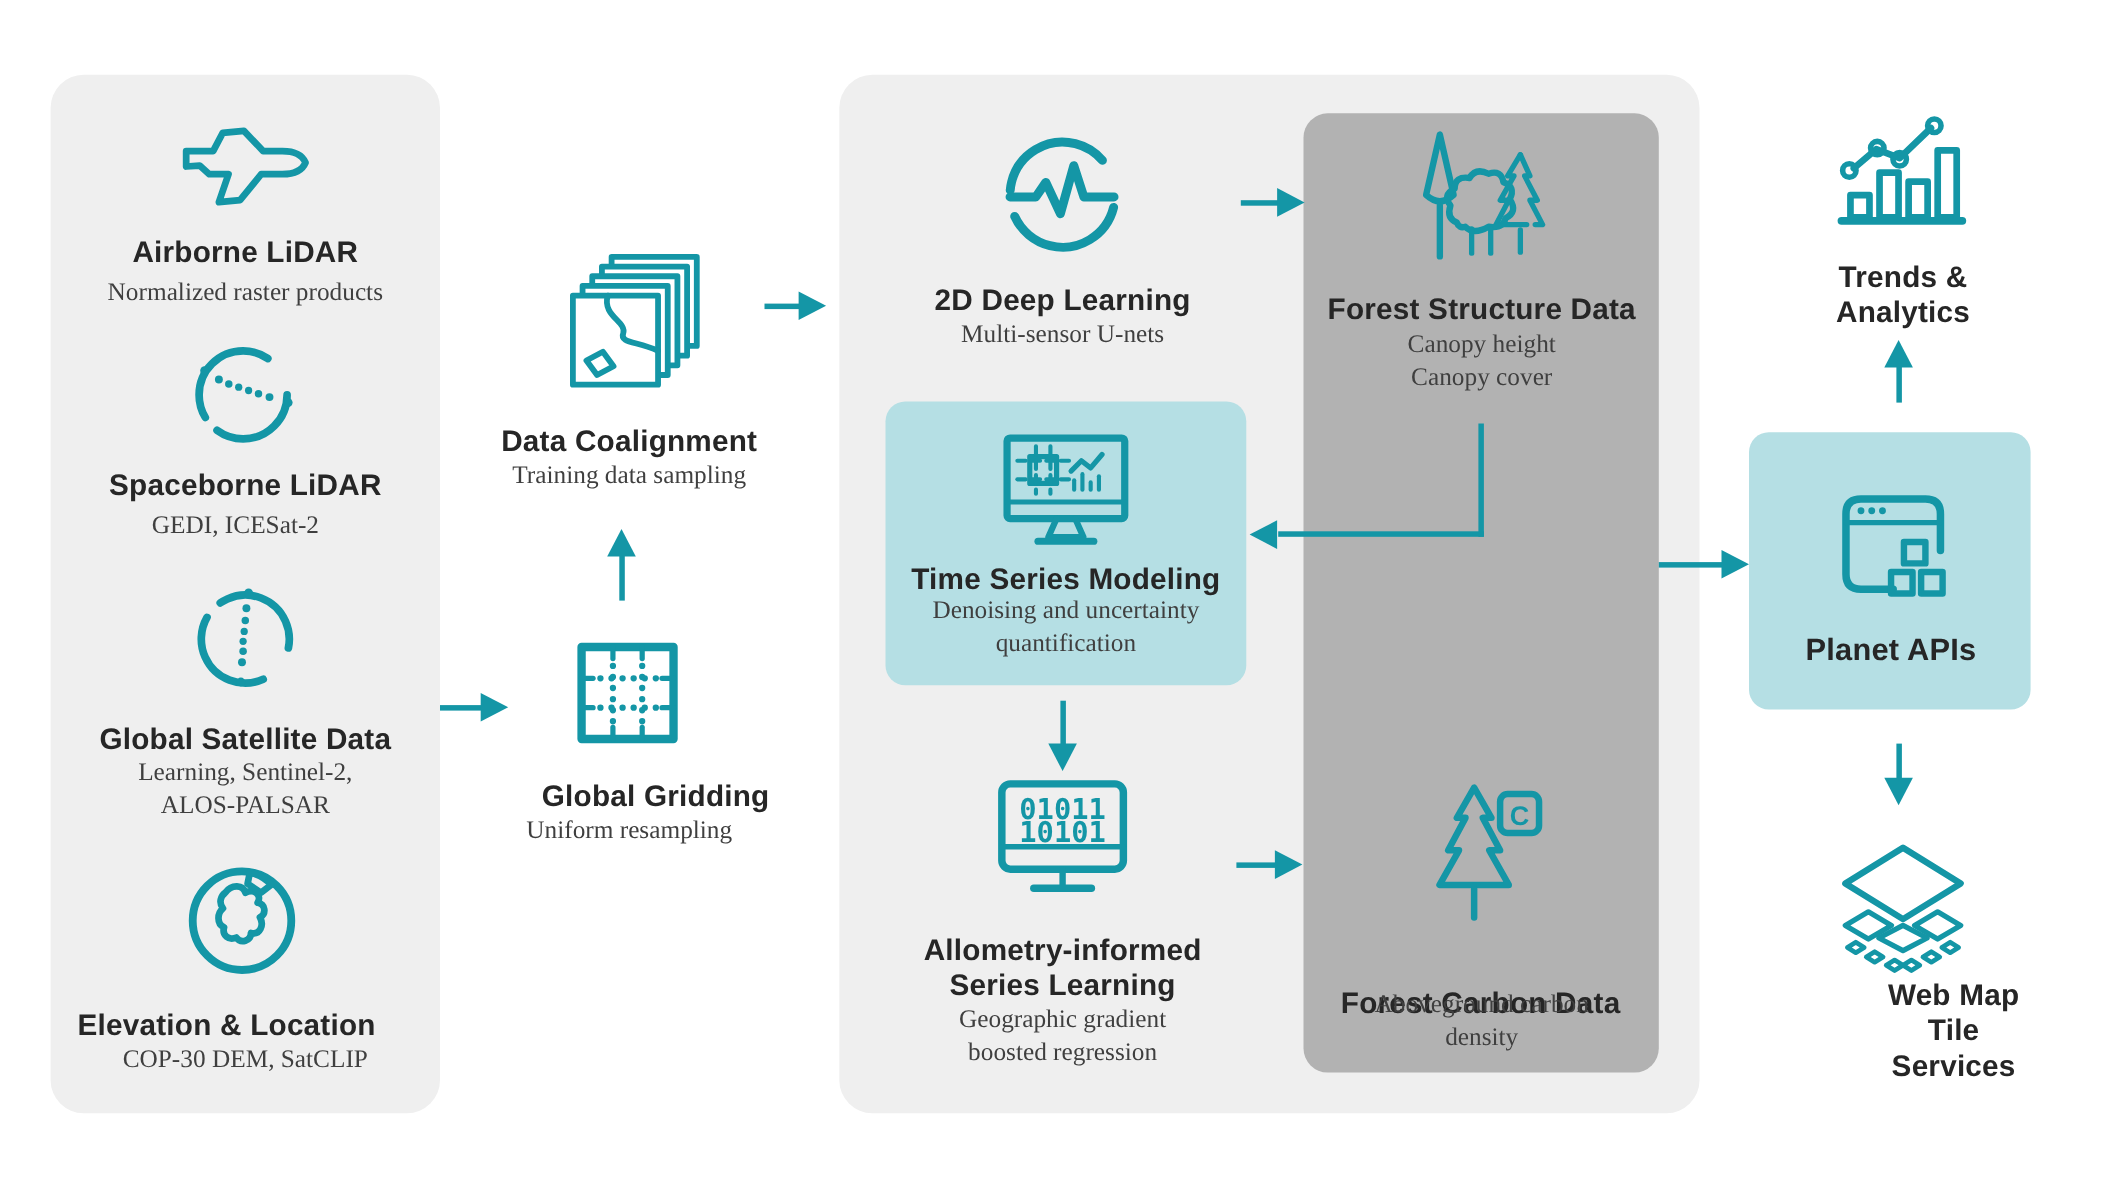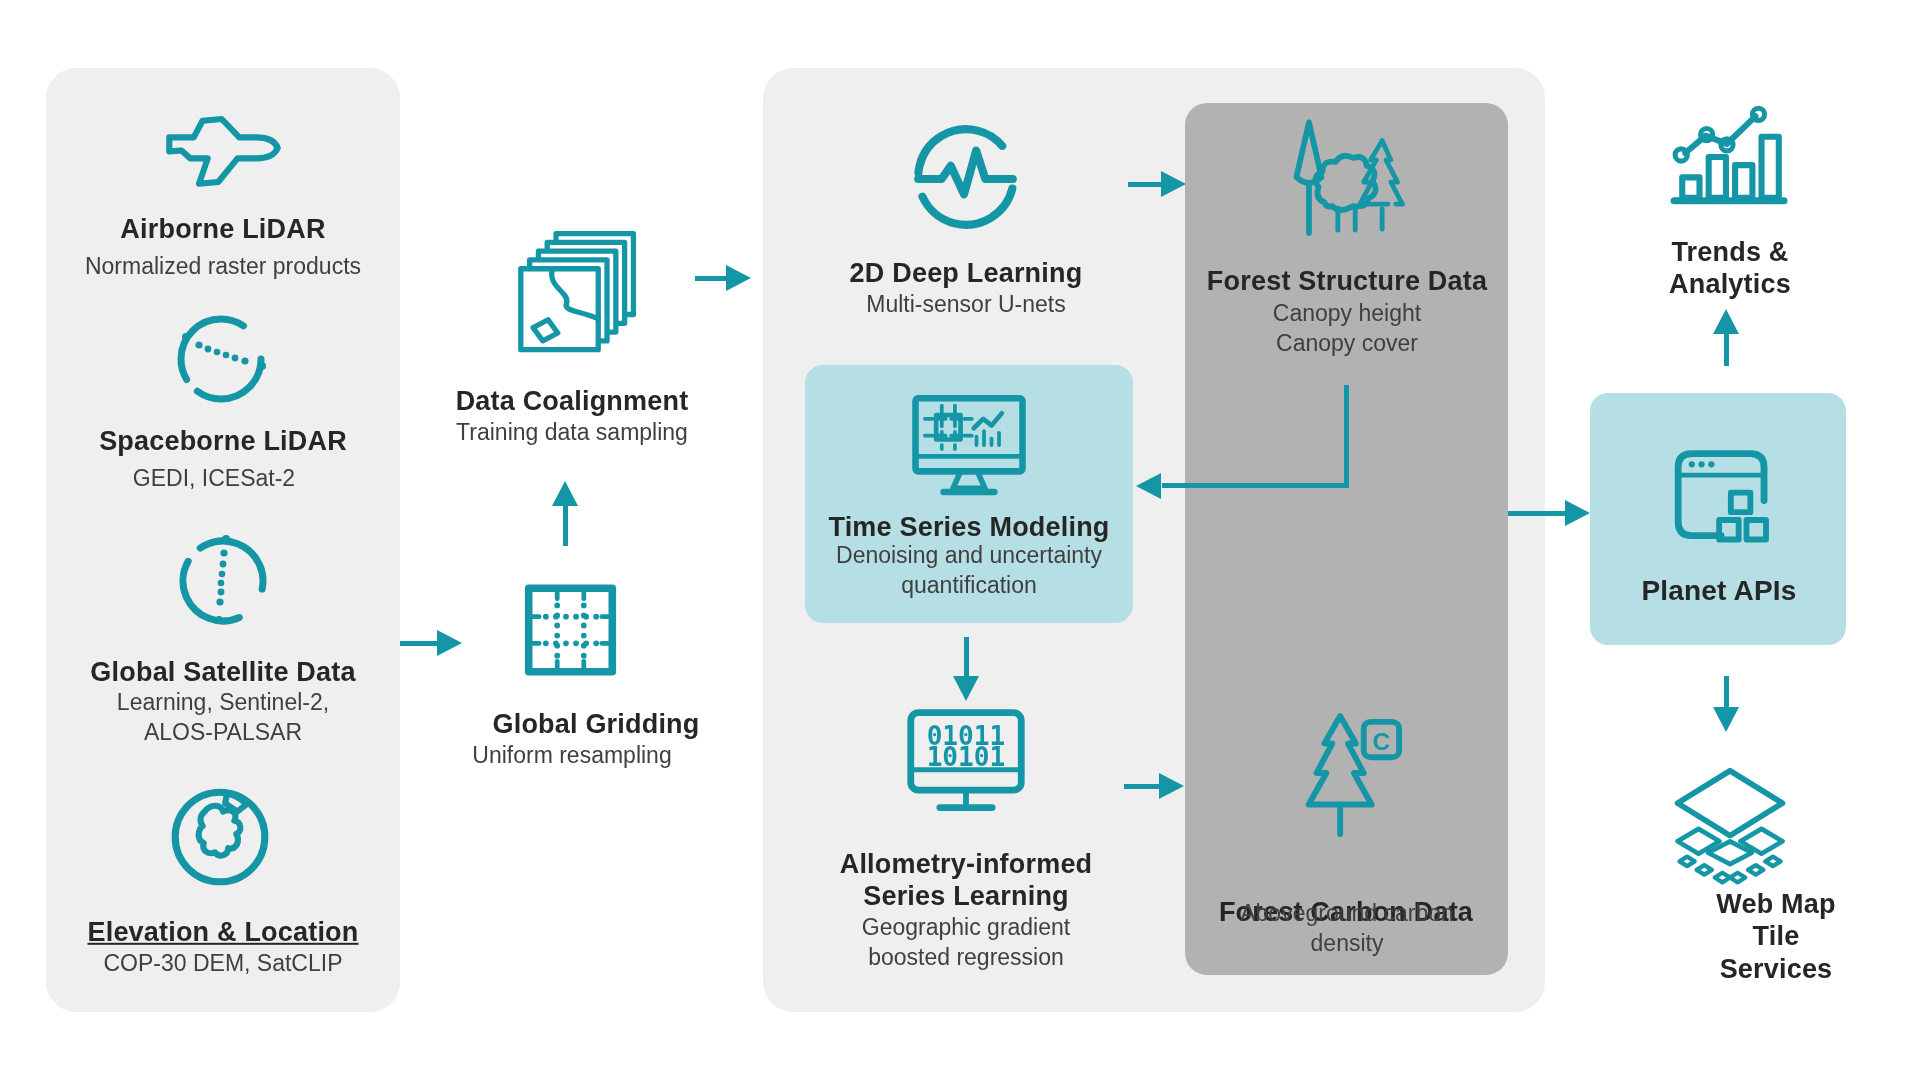--- a/index.html
+++ b/index.html
@@ -13,21 +13,21 @@
   *{margin:0;padding:0;box-sizing:border-box;}
   body{background:#ffffff;font-family:"Liberation Sans","DejaVu Sans",sans-serif;}
   #canvas{position:relative;width:1920px;height:1080px;background:#ffffff;overflow:hidden;}
   .panel{position:absolute;background:var(--panel);border-radius:30px;}
   .dark-panel{position:absolute;background:var(--dark);border-radius:22px;}
   .teal-box{position:absolute;background:var(--light-teal);border-radius:18px;}
   .icon{position:absolute;}
   .icon svg{width:100%;height:100%;display:block;}
   .lbl{position:absolute;transform:translate(-50%,-50%);text-align:center;white-space:pre-line;}
   .title{font-size:27px;font-weight:700;color:var(--heading);line-height:1.2;letter-spacing:.2px;}
-  .sub{font-size:23px;font-weight:400;color:var(--sub);line-height:1.32;}
+  .sub{font-size:23px;font-weight:400;color:var(--sub);line-height:1.32;font-family:Liberation Serif, serif;}
   .hline{position:absolute;height:5px;background:var(--teal);}
   .vline{position:absolute;width:5px;background:var(--teal);}
   .ah{position:absolute;width:0;height:0;}
   .ah-right{border-top:13px solid transparent;border-bottom:13px solid transparent;border-left:25px solid var(--teal);}
   .ah-left{border-top:13px solid transparent;border-bottom:13px solid transparent;border-right:25px solid var(--teal);}
   .ah-up{border-left:13px solid transparent;border-right:13px solid transparent;border-bottom:25px solid var(--teal);}
   .ah-down{border-left:13px solid transparent;border-right:13px solid transparent;border-top:25px solid var(--teal);}
   svg .st{fill:none;stroke:var(--teal);stroke-linecap:round;stroke-linejoin:round;}
   svg .fw{fill:#ffffff;stroke:var(--teal);stroke-linejoin:round;}
   svg text{fill:var(--teal);}
@@ -88,21 +88,21 @@
   <div class="lbl sub" style="left:223px;top:717px;">Learning, Sentinel-2,
 ALOS-PALSAR</div>
 
   <div class="icon" style="left:164px;top:781px;width:112px;height:112px;">
     <svg viewBox="0 0 110 110">
       <circle class="st" stroke-width="7" cx="55" cy="55" r="44"></circle>
       <path class="st" stroke-width="6" d="M40 30 c6 -8 16 -7 18 0 c8 -4 15 2 11 9 c7 1 8 10 2 13 c4 7 0 16 -8 14 c0 7 -9 10 -13 4 c-7 3 -13 -2 -11 -9 c-7 -3 -6 -13 -1 -17 c-4 -5 -2 -11 2 -14 z"></path>
       <path class="st" stroke-width="6" d="M62 12 q12 3 19 11 l-9 7 -12 -8 z"></path>
     </svg>
   </div>
-  <div class="lbl title" style="left:223px;top:932px;text-decoration:underline;">Elevation &amp; Location</div>
+  <div class="lbl title" style="left:206px;top:932px;">Elevation &amp; Location</div>
   <div class="lbl sub" style="left:223px;top:963px;">COP-30 DEM, SatCLIP</div>
 
   <div class="icon" style="left:512px;top:220px;width:132px;height:145px;">
     <svg viewBox="0 0 150 160">
       <rect class="fw" stroke-width="6" x="50" y="13" width="88" height="92"></rect>
       <rect class="fw" stroke-width="6" x="40" y="23" width="88" height="92"></rect>
       <rect class="fw" stroke-width="6" x="30" y="33" width="88" height="92"></rect>
       <rect class="fw" stroke-width="6" x="20" y="43" width="88" height="92"></rect>
       <rect class="fw" stroke-width="6" x="10" y="53" width="88" height="92"></rect>
       <path class="st" stroke-width="6" d="M46 53 C40 74 66 80 62 92 C58 102 76 100 98 110"></path>

